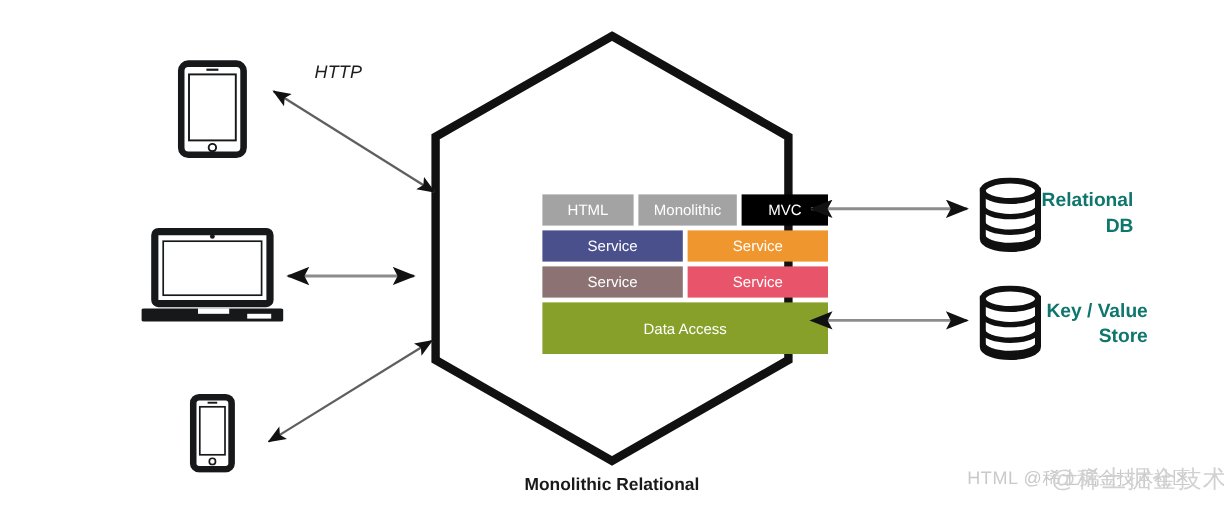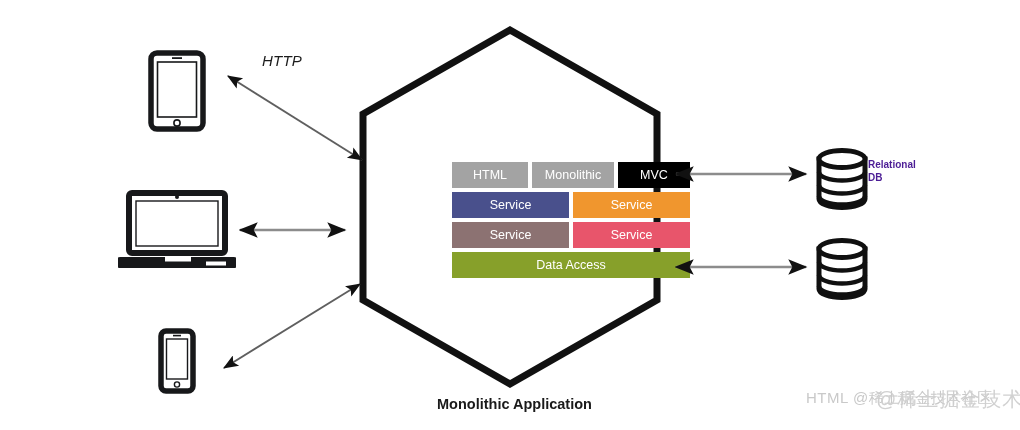--- a/index.html
+++ b/index.html
@@ -30,24 +30,24 @@
     font-style: italic;
   }
   .caption-mono {
     left: 437px; top: 396px;
     font-size: 14.5px;
     font-weight: bold;
     color: #1a1a1a;
     white-space: nowrap;
   }
   .db-label {
-    font-size: 10px;
+    font-size: 16px;
     font-weight: bold;
-    color: #4c1d95;
-    text-align: left;
+    color: #0f766e;
+    text-align: right;
     line-height: 1.3;
     white-space: nowrap;
   }
   .db-label-rel { left: 868px; top: 158px; }
   .db-label-kv  { left: 872px; top: 250px; }
 
   
   .hex-svg { left: 355px; top: 22px; }
 
   
@@ -73,21 +73,21 @@
     box-sizing: border-box;
     user-select: none;
   }
   .blk-html   { flex: 0 0 76px; background: #a3a3a3; }
   .blk-js     { flex: 0 0 82px; background: #a3a3a3; }
   .blk-mvc    { flex: 1 1 auto; background: #000000; }
   .blk-sv-blue   { flex: 0 0 117px; background: #49508c; }
   .blk-sv-orange { flex: 1 1 auto;  background: #f0962e; }
   .blk-sv-mauve  { flex: 0 0 117px; background: #8c7272; }
   .blk-sv-pink   { flex: 1 1 auto;  background: #e8556b; }
-  .blk-data      { flex: 1 1 auto;  background: #87a02a; height: 26px; }
+  .blk-data      { flex: 1 1 auto;  background: #87a02a; height: 43px; }
 
   
   .dev { }
   .dev-tablet { left: 148px; top: 50px; }
   .dev-laptop { left: 118px; top: 190px; }
   .dev-phone  { left: 158px; top: 328px; }
 
   
   .dbicon-rel { left: 815px; top: 148px; }
   .dbicon-kv  { left: 815px; top: 238px; }
@@ -202,24 +202,28 @@
 
     <line x1="224" y1="368" x2="360" y2="284" stroke="#5f5f5f" stroke-width="1.9" marker-end="url(#ahead)" marker-start="url(#atail)"></line>
 
     <line x1="676" y1="174" x2="806" y2="174" stroke="#8c8c8c" stroke-width="2.4" marker-end="url(#ahead)" marker-start="url(#atail)"></line>
 
     <line x1="676" y1="267" x2="806" y2="267" stroke="#8c8c8c" stroke-width="2.4" marker-end="url(#ahead)" marker-start="url(#atail)"></line>
   </svg>
 
   <div class="abs label-http">HTTP</div>
 
-  <div class="abs caption-mono">Monolithic Application</div>
+  <div class="abs caption-mono">Monolithic Relational</div>
 
   <div class="abs db-label db-label-rel">
     <div>Relational</div>
     <div>DB</div>
   </div>
 
+  <div class="abs db-label db-label-kv">
+    <div>Key / Value</div>
+    <div>Store</div>
+  </div>
 
   <div class="abs watermark">HTML @稀土掘金技术社区</div>
   <div class="abs watermark-2">@稀土掘金技术社区</div>
 
 </div>
 
 </body></html>

